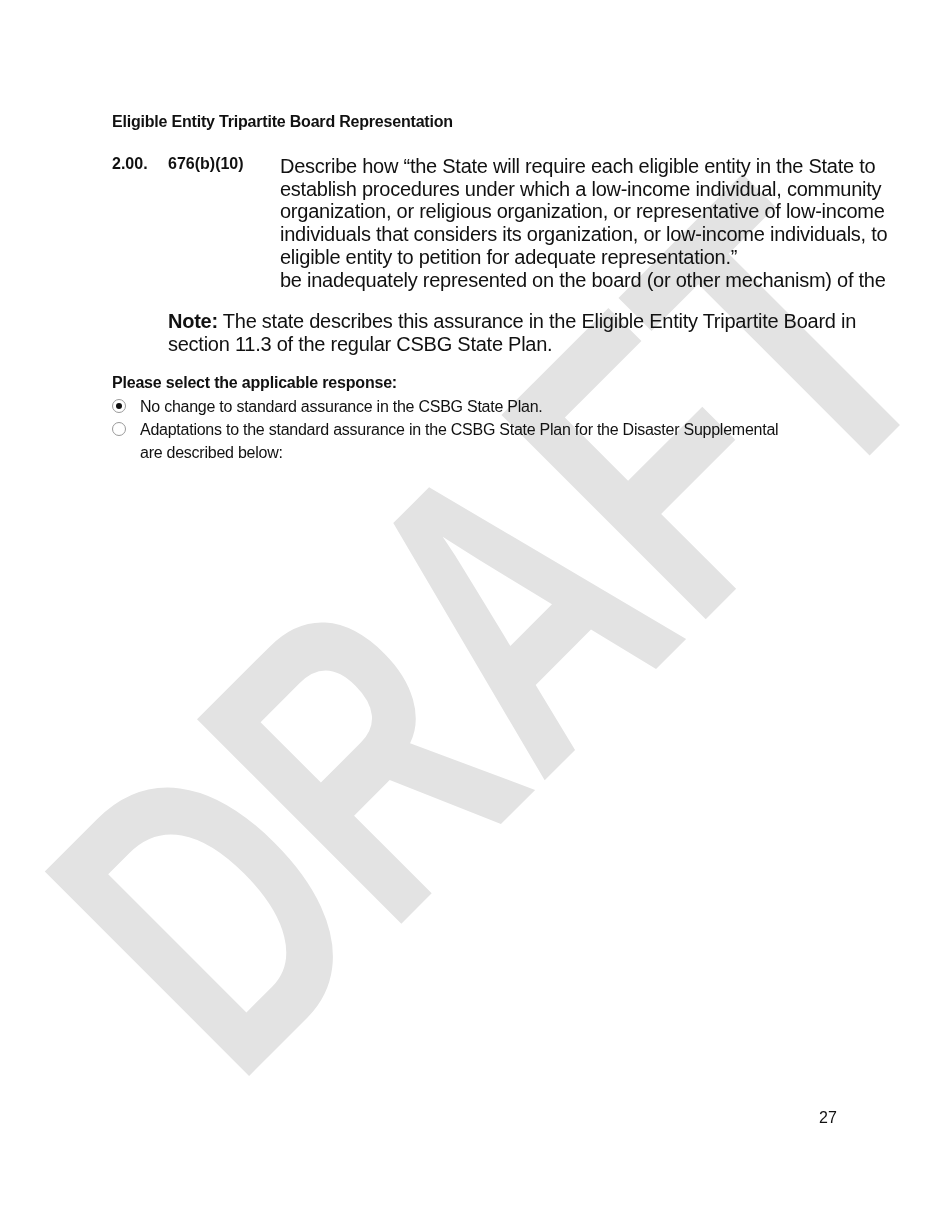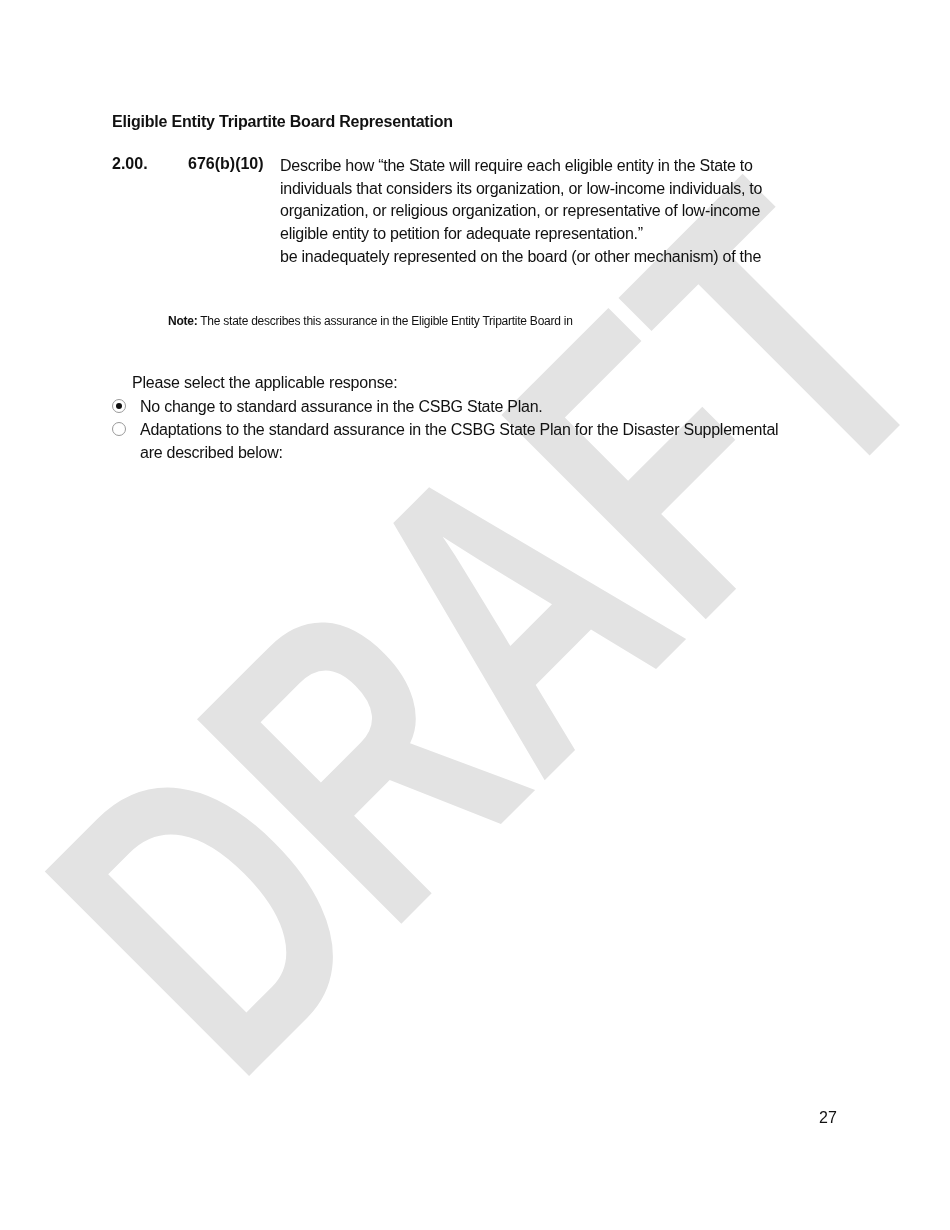--- a/index.html
+++ b/index.html
@@ -3,26 +3,26 @@
 <meta charset="utf-8">
 <style>
   html, body { margin:0; padding:0; }
   body { width:950px; height:1230px; background:#ffffff; position:relative; overflow:hidden;
          font-family:"Liberation Sans", sans-serif; color:#111; }
   .watermark { position:absolute; left:0; top:0; width:950px; height:1230px; pointer-events:none; z-index:0; }
   .watermark text { font-family:"Liberation Sans", sans-serif; font-weight:bold; }
   .content { position:absolute; left:0; top:0; width:950px; height:1230px; z-index:1; }
   .heading { position:absolute; left:112px; top:113px; font-size:16px; font-weight:bold; letter-spacing:-0.2px; }
   .num { position:absolute; left:112px; top:155px; font-size:16px; font-weight:bold; }
-  .code { position:absolute; left:168px; top:155px; font-size:16px; font-weight:bold;margin-left:20px; }
-  .desc { position:absolute; left:280px; top:155px; width:560px; font-size:16px; line-height:22.7px; letter-spacing:-0.25px; }
+  .code { position:absolute; left:168px; top:155px; font-size:16px; font-weight:bold; }
+  .desc { position:absolute; left:280px; top:155px; width:560px; font-size:20px; line-height:22.7px; letter-spacing:-0.25px; }
   .desc div { white-space:nowrap; }
-  .note { position:absolute; left:168px; top:310px; font-size:12px; line-height:22.7px; letter-spacing:-0.25px; }
+  .note { position:absolute; left:168px; top:310px; font-size:20px; line-height:22.7px; letter-spacing:-0.25px; }
   .note b { font-weight:bold; }
-  .prompt { position:absolute; left:112px; top:374px; font-size:16px; font-weight:normal; letter-spacing:-0.2px;margin-left:20px; }
+  .prompt { position:absolute; left:112px; top:374px; font-size:16px; font-weight:bold; letter-spacing:-0.2px; }
   .opt { position:absolute; left:112px; font-size:16px; line-height:22.7px; letter-spacing:-0.25px; }
   .opt .radio { position:absolute; left:0; top:3px; width:14px; height:14px; border-radius:50%;
                 border:1px solid #9a9a9a; box-sizing:border-box; background:#fff; }
   .opt .radio.on::after { content:""; position:absolute; left:3px; top:3px; width:6px; height:6px; border-radius:50%; background:#111; }
   .opt .label { position:absolute; left:28px; top:0; white-space:nowrap; }
   .pagenum { position:absolute; left:819px; top:1109px; font-size:16px; }
 </style>
 </head>
 <body>
 
@@ -30,28 +30,30 @@
   <text x="0" y="0" font-size="420" fill="#e3e3e3" transform="translate(235,1090) rotate(-45)" textLength="1010" lengthAdjust="spacingAndGlyphs">DRAFT</text>
 </svg>
 
 <div class="content">
   <div class="heading">Eligible Entity Tripartite Board Representation</div>
 
   <div class="num">2.00.</div>
   <div class="code">676(b)(10)</div>
   <div class="desc">
     <div>Describe how “the State will require each eligible entity in the State to</div>
+    <div>establish  procedures under which a low-income individual, community</div>
+    <div>organization, or  religious organization, or representative of low-income</div>
     <div>individuals that considers its  organization, or low-income individuals, to</div>
-    <div>organization, or  religious organization, or representative of low-income</div>
     <div>eligible entity to petition for adequate  representation.”</div>
     <div>be inadequately represented on the  board (or other mechanism) of the</div>
   </div>
 
   <div class="note">
     <div><b>Note:</b><span> The state describes this assurance in the Eligible Entity Tripartite Board in</span></div>
+    <div>section 11.3 of the regular CSBG State Plan.</div>
   </div>
 
   <div class="prompt">Please select the applicable response:</div>
 
   <div class="opt" style="top:396px;">
     <span class="radio on"></span>
     <span class="label">No change to standard assurance in the CSBG State Plan.</span>
   </div>
 
   <div class="opt" style="top:419px; height:46px;">

